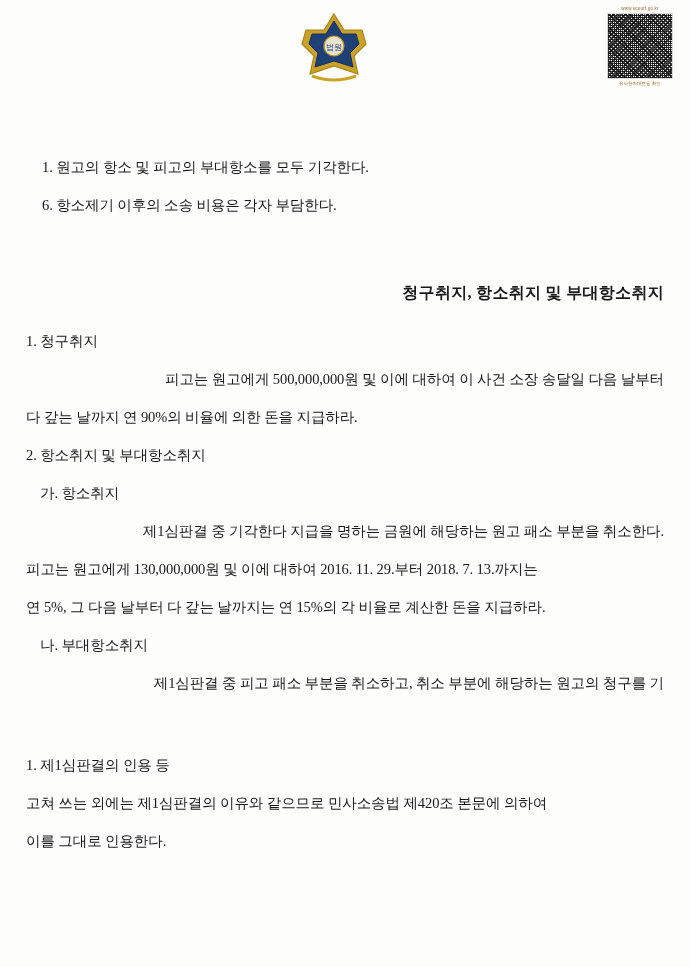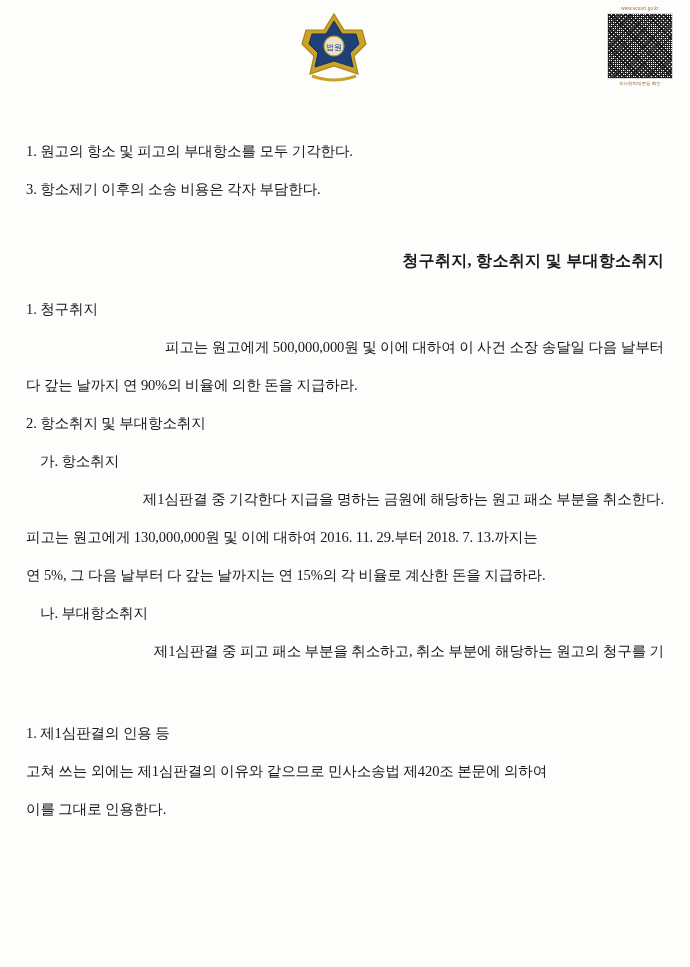--- a/index.html
+++ b/index.html
@@ -111,21 +111,21 @@
     font-weight: bold;
     line-height: 38px;
     letter-spacing: 12px;
     padding-left: 12px;
   }
 
   .gap-lg { height: 34px; }
   .gap-md { height: 20px; }
   .gap-sm { height: 10px; }
 
-  .block { margin: 0; padding: 0; }
+  .block { margin: 16px; padding: 0; }
 </style>
 </head>
 <body>
 
 <div class="page">
 
   <div class="header">
 
     <div class="emblem">
       <svg width="84" height="80" viewBox="0 0 84 80" xmlns="http://www.w3.org/2000/svg">
@@ -146,21 +146,21 @@
     </div>
 
   </div>
 
   <div class="content">
 
     <div class="gap-md"></div>
 
     <div class="block">
       <div class="line indent-1">1. 원고의 항소 및 피고의 부대항소를 모두 기각한다.</div>
-      <div class="line indent-1">3. 항소제기 이후의 소송 비용은 각자 부담한다.</div>
+      <div class="line indent-1">6. 항소제기 이후의 소송 비용은 각자 부담한다.</div>
     </div>
 
     <div class="gap-lg"></div>
 
     <div class="center-head">청구취지, 항소취지 및 부대항소취지</div>
 
     <div class="gap-sm"></div>
 
     <div class="line indent-1">1. 청구취지</div>
     <div class="line indent-3">피고는 원고에게 500,000,000원 및 이에 대하여 이 사건 소장 송달일 다음 날부터</div>

